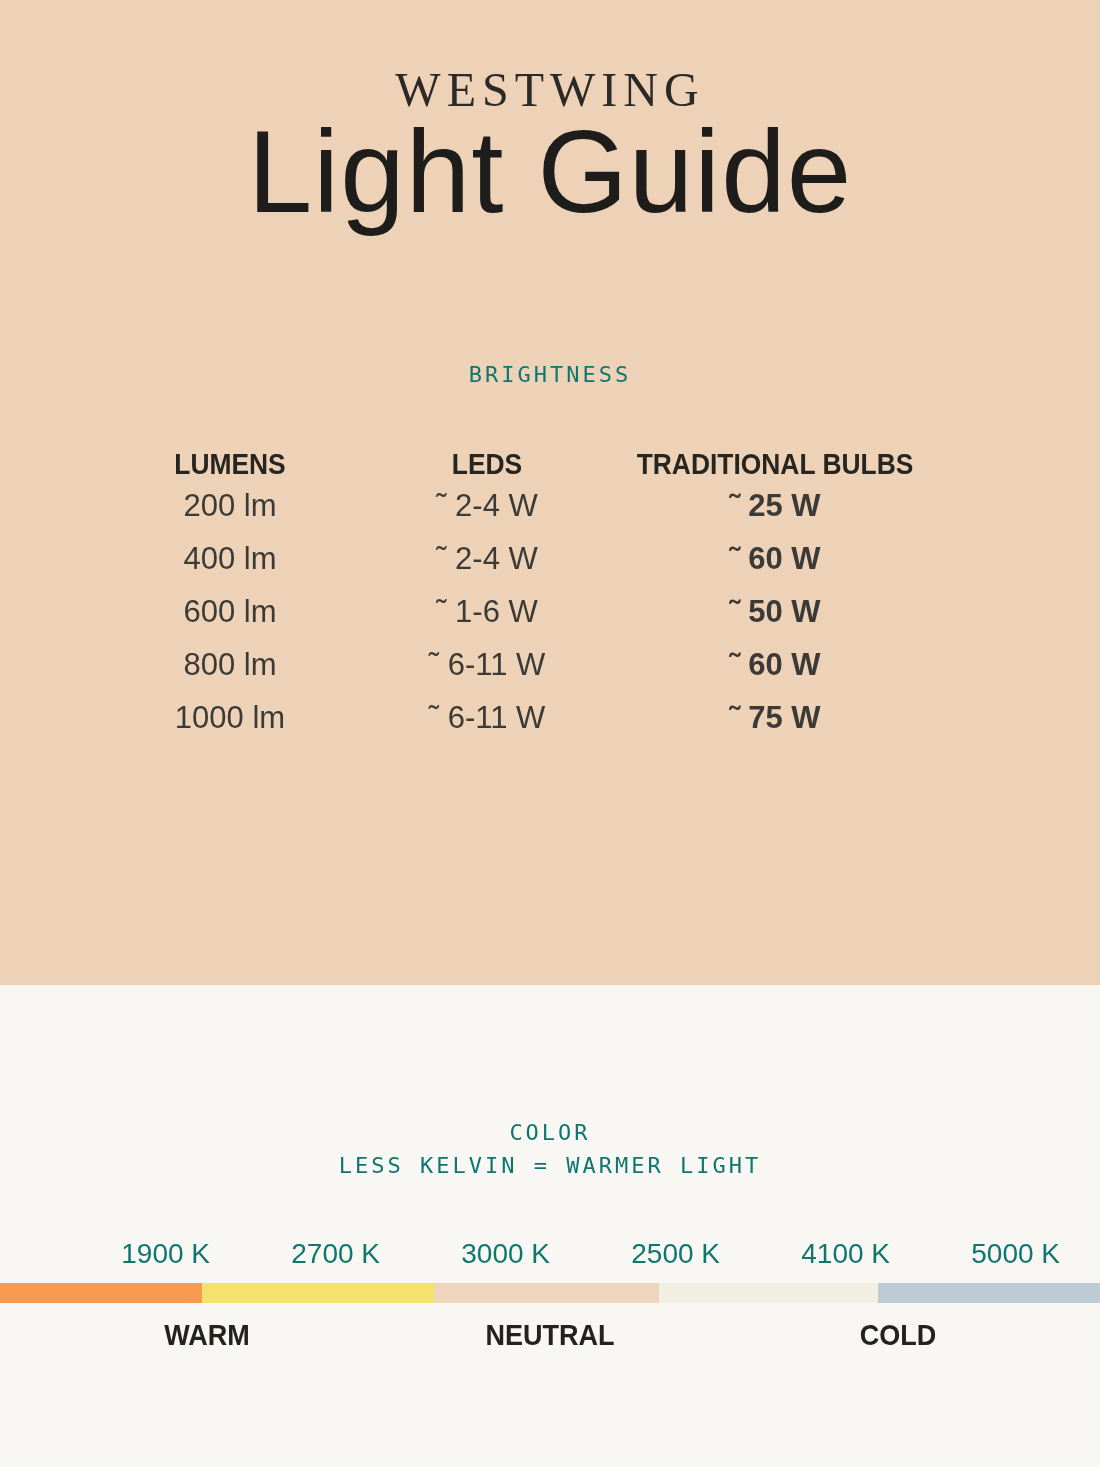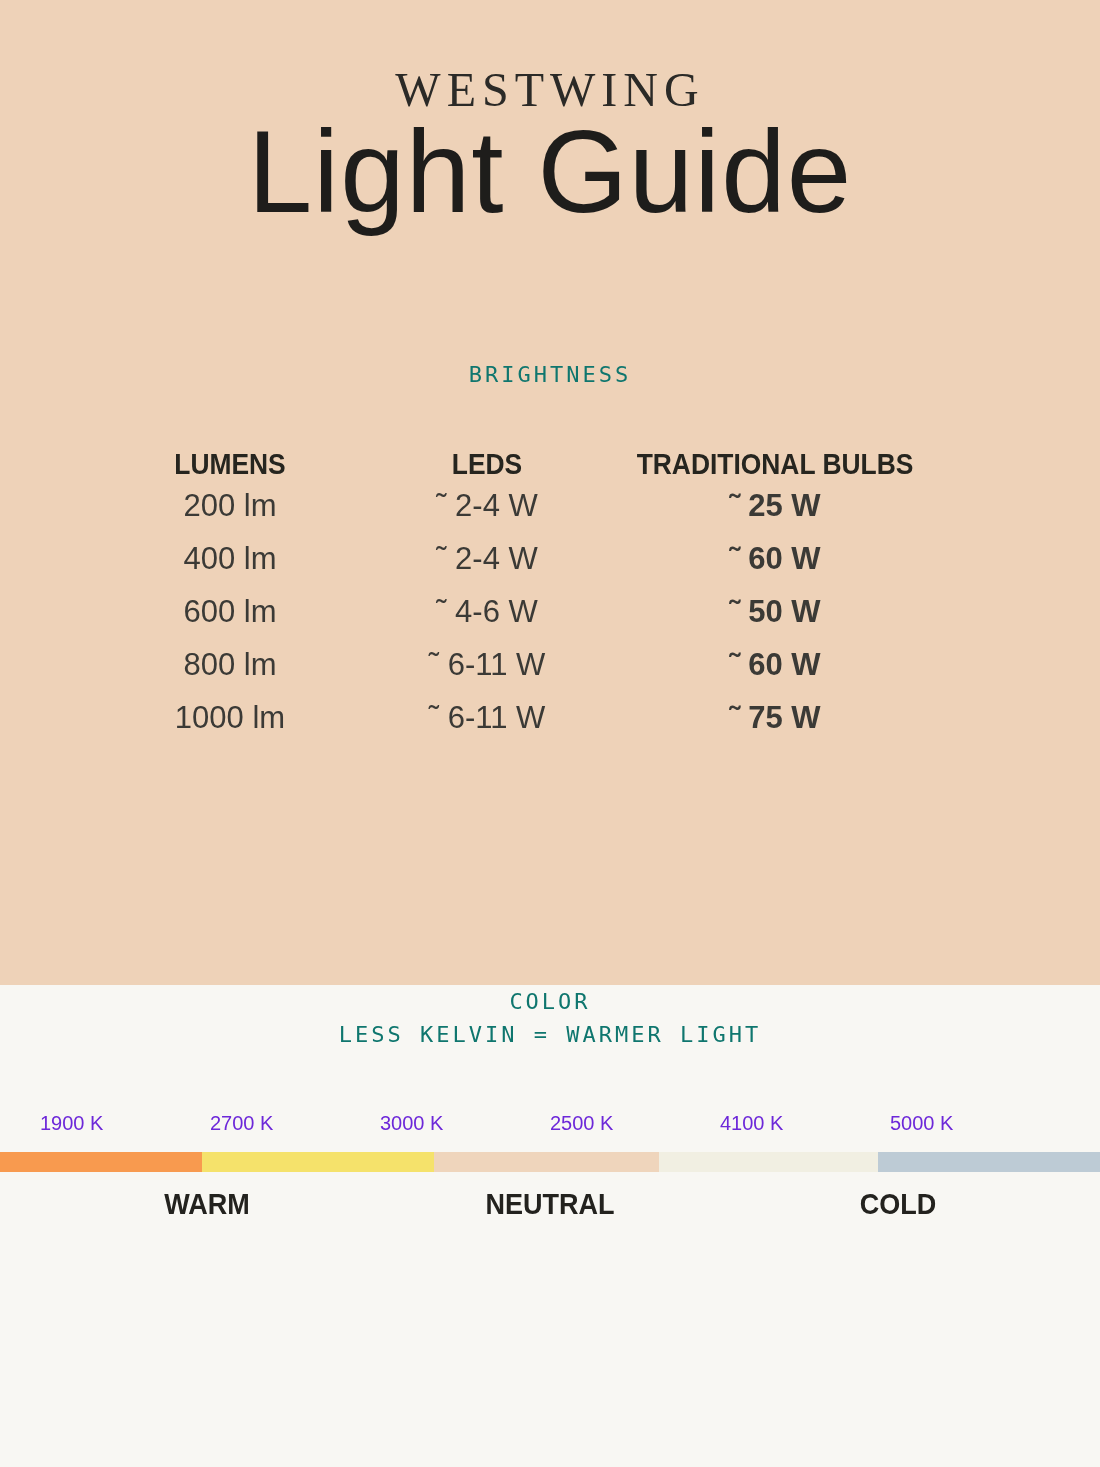--- a/index.html
+++ b/index.html
@@ -49,29 +49,29 @@
     font-weight:700;font-size:30px;color:#26251F;
     transform:scaleX(0.88);
   }
   .vcell{font-size:31px;color:#3B3A36;}
   
   .bottom-section{
     width:100%;height:482px;
     background:#F8F7F3;
     box-sizing:border-box;
   }
-  .color-block{}
+  .color-block{padding-top:131px;}
   .kelvin-row{
     margin:57px 40px 0 40px;
     display:flex;
   }
   .kelvin-cell{
-    flex:1;text-align:left;
-    font-size:20px;line-height:30px;
-    color:#6d28d9;
+    flex:1;text-align:right;
+    font-size:28px;line-height:30px;
+    color:#0f766e;
   }
   .color-bar{
     margin-top:14px;
     width:100%;height:20px;
     display:flex;
   }
   .seg{height:100%;}
   .seg-0{width:18.4%;}
   .seg-1{width:21.1%;}
   .seg-2{width:20.4%;}
@@ -115,21 +115,21 @@
         <div class="c2 vcell">˜ 2-4 W</div>
         <div class="c3 vcell">˜ 25 W</div>
       </div>
       <div class="trow">
         <div class="c1 vcell">400 lm</div>
         <div class="c2 vcell">˜ 2-4 W</div>
         <div class="c3 vcell">˜ 60 W</div>
       </div>
       <div class="trow">
         <div class="c1 vcell">600 lm</div>
-        <div class="c2 vcell">˜ 4-6 W</div>
+        <div class="c2 vcell">˜ 1-6 W</div>
         <div class="c3 vcell">˜ 50 W</div>
       </div>
       <div class="trow">
         <div class="c1 vcell">800 lm</div>
         <div class="c2 vcell">˜ 6-11 W</div>
         <div class="c3 vcell">˜ 60 W</div>
       </div>
       <div class="trow">
         <div class="c1 vcell">1000 lm</div>
         <div class="c2 vcell">˜ 6-11 W</div>

